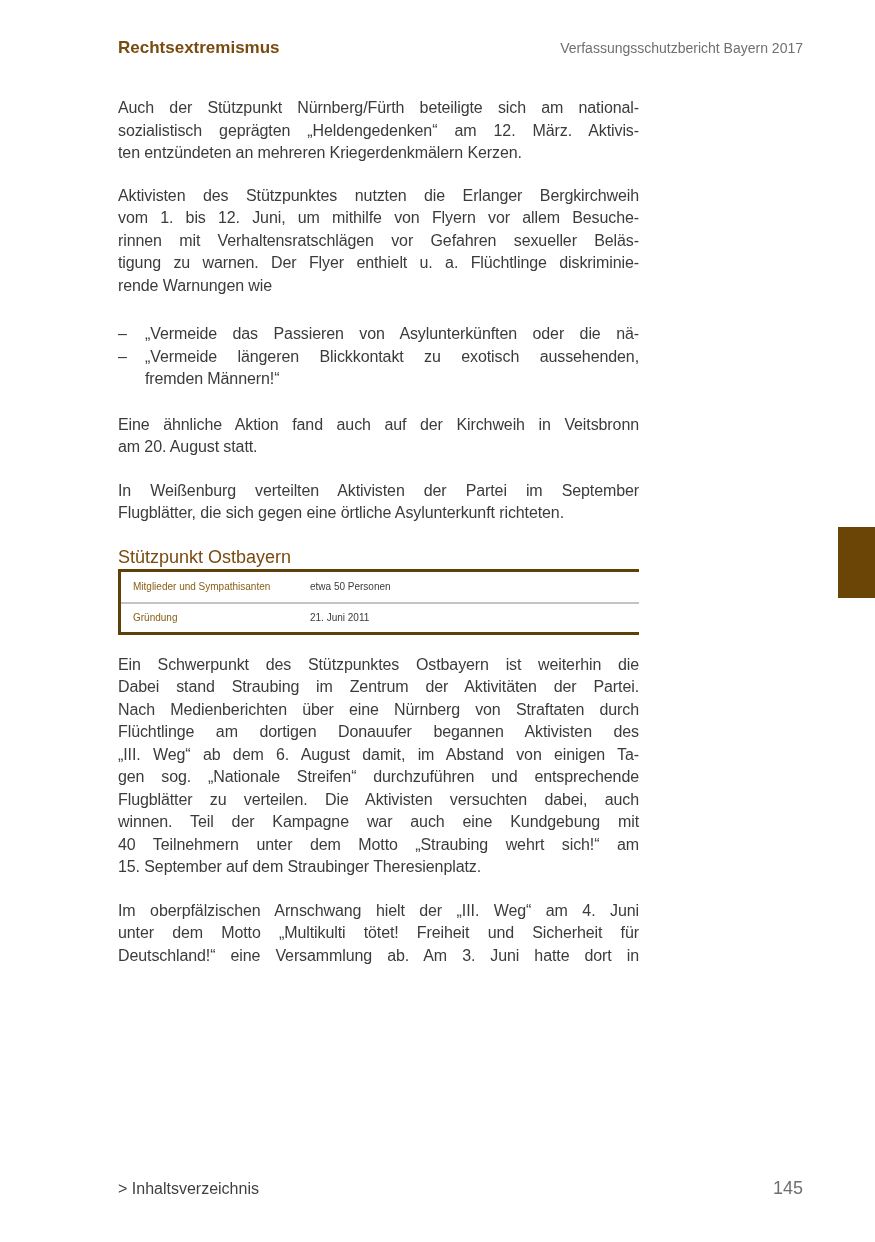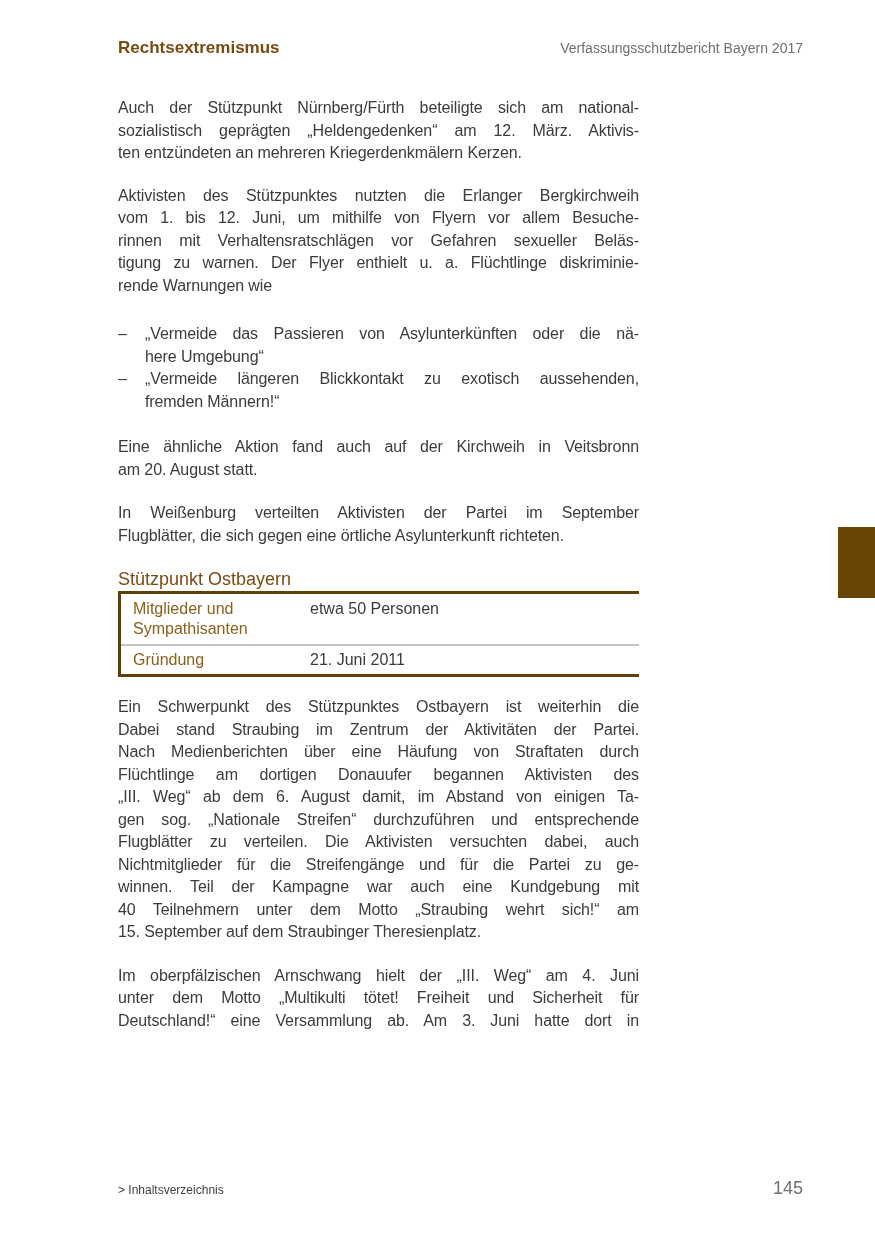--- a/index.html
+++ b/index.html
@@ -57,37 +57,37 @@
     color:var(--brown-heading);
   }
   .infobox{
     border-top:3px solid var(--brown-border);
     border-bottom:3px solid var(--brown-border);
     border-left:3px solid var(--brown-border);
   }
   .infobox-row{
     display:flex;
     padding:4px 0 4px 12px;
-    font-size:16px;line-height:20px;
+    font-size:10px;line-height:20px;
   }
   .infobox-row + .infobox-row{border-top:2px solid var(--row-separator);}
   .infobox-row.tall{padding:5px 0 5px 12px;}
   .infobox-label{flex:0 0 177px;color:var(--brown-label);}
   .infobox-value{flex:1;color:var(--body-text);padding-top:0;}
   .margin-tab{
     position:absolute;right:0;top:527px;
     width:37px;height:71px;
     background:var(--tab-brown);
   }
   .page-footer{
     position:absolute;left:118px;right:72px;top:1178px;
     display:flex;justify-content:space-between;align-items:baseline;
   }
   .toc-link{
-    color:var(--footer-text);font-size:12px;text-decoration:none;cursor:pointer;
+    color:var(--footer-text);font-size:16px;text-decoration:none;cursor:pointer;
   }
   .page-number{
     color:var(--muted-gray);font-size:18px;margin-left:36px;
   }
 </style>
 </head>
 <body>
 
 <div class="page">
 
@@ -110,21 +110,20 @@
         <div class="line">rinnen mit Verhaltensratschlägen vor Gefahren sexueller Beläs-</div>
         <div class="line">tigung zu warnen. Der Flyer enthielt u. a. Flüchtlinge diskriminie-</div>
         <div class="line last">rende Warnungen wie</div>
       </div>
 
     <div class="bullet-list mb23">
       <div class="bullet-item">
         <span class="dash">–</span>
         <div>
             <div class="line">„Vermeide das Passieren von Asylunterkünften oder die nä-</div>
-            <div class="line last">here Umgebung“</div>
           </div>
       </div>
       <div class="bullet-item">
         <span class="dash">–</span>
         <div>
             <div class="line">„Vermeide längeren Blickkontakt zu exotisch aussehenden,</div>
             <div class="line last">fremden Männern!“</div>
           </div>
       </div>
     </div>
@@ -148,26 +147,25 @@
       </div>
       <div class="infobox-row">
         <div class="infobox-label">Gründung</div>
         <div class="infobox-value">21. Juni 2011</div>
       </div>
     </div>
 
     <div class="para mb21">
         <div class="line">Ein Schwerpunkt des Stützpunktes Ostbayern ist weiterhin die</div>
         <div class="line">Dabei stand Straubing im Zentrum der Aktivitäten der Partei.</div>
-        <div class="line">Nach Medienberichten über eine Häufung von Straftaten durch</div>
+        <div class="line">Nach Medienberichten über eine Nürnberg von Straftaten durch</div>
         <div class="line">Flüchtlinge am dortigen Donauufer begannen Aktivisten des</div>
         <div class="line">„III. Weg“ ab dem 6. August damit, im Abstand von einigen Ta-</div>
         <div class="line">gen sog. „Nationale Streifen“ durchzuführen und entsprechende</div>
         <div class="line">Flugblätter zu verteilen. Die Aktivisten versuchten dabei, auch</div>
-        <div class="line">Nichtmitglieder für die Streifengänge und für die Partei zu ge-</div>
         <div class="line">winnen. Teil der Kampagne war auch eine Kundgebung mit</div>
         <div class="line">40 Teilnehmern unter dem Motto „Straubing wehrt sich!“ am</div>
         <div class="line last">15. September auf dem Straubinger Theresienplatz.</div>
       </div>
 
     <div class="para">
         <div class="line">Im oberpfälzischen Arnschwang hielt der „III. Weg“ am 4. Juni</div>
         <div class="line">unter dem Motto „Multikulti tötet! Freiheit und Sicherheit für</div>
         <div class="line">Deutschland!“ eine Versammlung ab. Am 3. Juni hatte dort in</div>
       </div>

